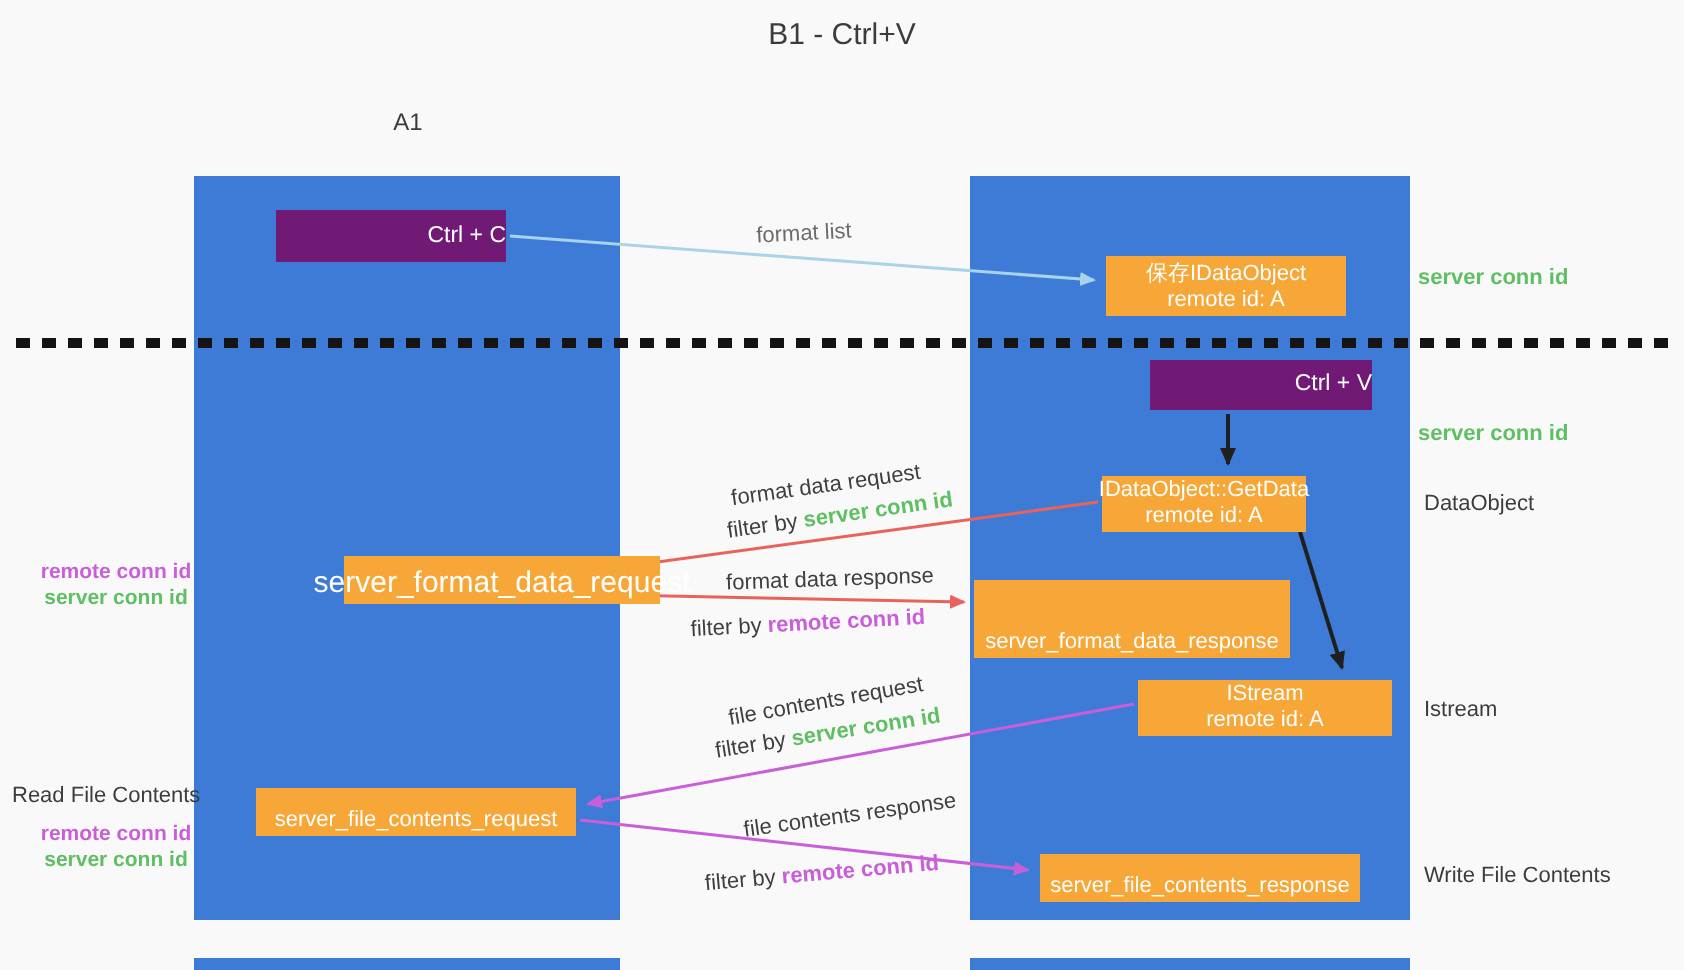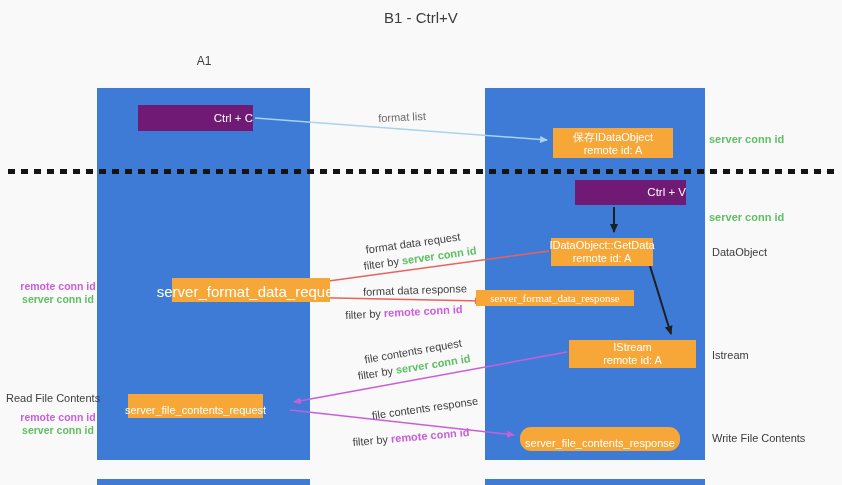--- a/index.html
+++ b/index.html
@@ -98,34 +98,34 @@
 
   <div class="node orange-node" style="left:551px; top:238px; width:102px; height:28px; font-size:11px;">
     <div>IDataObject::GetData</div>
     <div>remote id: A</div>
   </div>
 
   <div class="node orange-node" style="left:128px; top:278px; width:158px; height:24px; font-size:15px;margin-left:44px;">
     <div>server_format_data_request</div>
   </div>
 
-  <div class="node orange-node" style="left:476px; top:290px; width:158px; height:16px; font-size:11px;font-family:Liberation Serif, serif;">
+  <div class="node orange-node" style="left:487px; top:290px; width:158px; height:39px; font-size:11px;">
     <div>server_format_data_response</div>
   </div>
 
   <div class="node orange-node" style="left:569px; top:340px; width:127px; height:28px; font-size:11px;">
     <div>IStream</div>
     <div>remote id: A</div>
   </div>
 
-  <div class="node orange-node" style="left:128px; top:394px; width:135px; height:24px; font-size:11px;">
+  <div class="node orange-node" style="left:128px; top:394px; width:160px; height:24px; font-size:11px;">
     <div>server_file_contents_request</div>
   </div>
 
-  <div class="node orange-node" style="left:520px; top:427px; width:160px; height:24px; font-size:11px;border-radius:11px;">
+  <div class="node orange-node" style="left:520px; top:427px; width:160px; height:24px; font-size:11px;">
     <div>server_file_contents_response</div>
   </div>
 
   <div class="side-label green-text" style="left:709px; top:133px;">server conn id</div>
   <div class="side-label green-text" style="left:709px; top:211px;">server conn id</div>
   <div class="side-label" style="left:712px; top:246px;">DataObject</div>
   <div class="side-label" style="left:712px; top:349px;">Istream</div>
   <div class="side-label" style="left:712px; top:432px;">Write File Contents</div>
 
   <div class="side-pair" style="left:10px; top:280px;">

